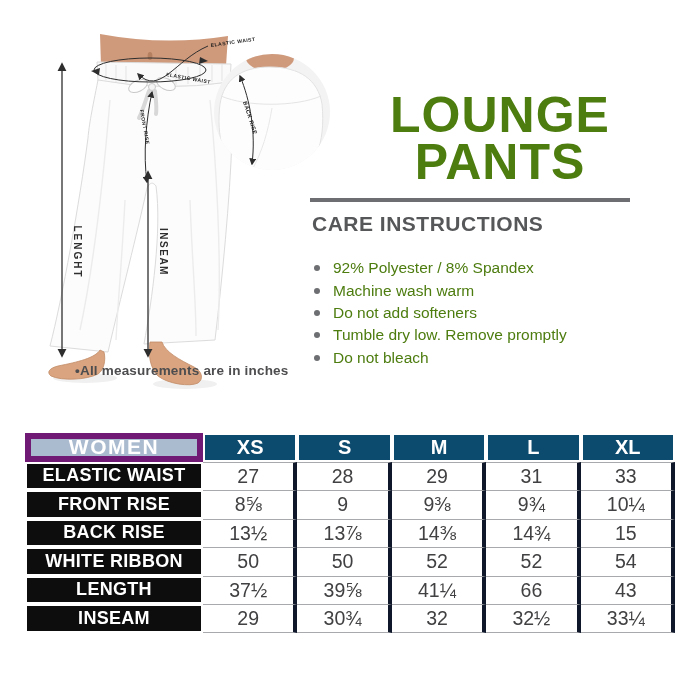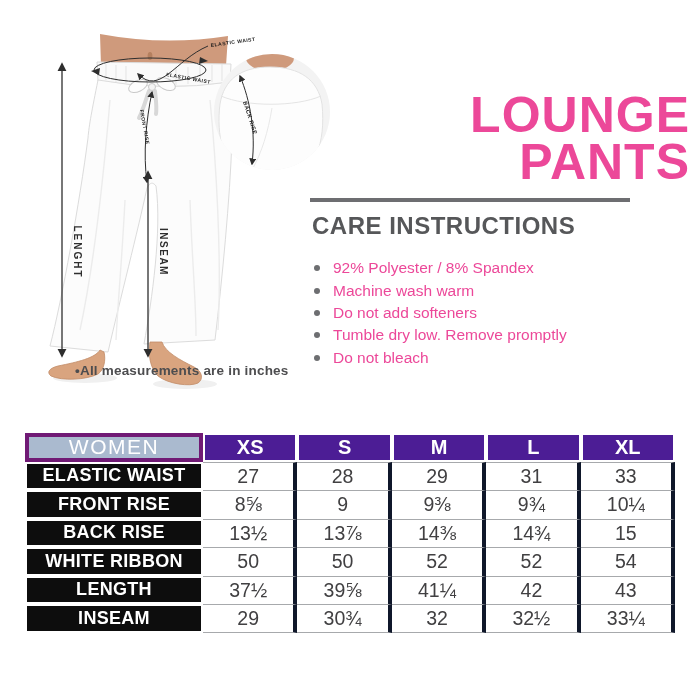--- a/index.html
+++ b/index.html
@@ -5,45 +5,45 @@
   html,body { margin:0; padding:0; background:#ffffff; }
   body { width:700px; height:700px; position:relative; overflow:hidden;
          font-family:"Liberation Sans", sans-serif; }
 
   
   .fig { position:absolute; left:0; top:0; width:340px; height:400px; }
   .footnote { position:absolute; left:75px; top:363px; font-size:13.5px;
               font-weight:bold; color:#4d4d4f; letter-spacing:0.2px; }
 
   
-  .brand { position:absolute; left:310px; top:92px; width:380px; text-align:right;
-           color:#ec4899; font-weight:bold; }
+  .brand { position:absolute; left:310px; top:92px; width:380px; text-align:center;
+           color:#4d7c0f; font-weight:bold; }
   .brand .l1 { font-size:50px; line-height:47px; letter-spacing:1px; }
   .brand .l2 { font-size:50px; line-height:47px; letter-spacing:1px; }
   .rule { position:absolute; left:310px; top:198px; width:320px; height:4px;
           background:#6d6e71; }
-  .care-head { position:absolute; left:312px; top:212px; font-size:24px;
+  .care-head { position:absolute; left:312px; top:212px; font-size:21px;
                font-weight:bold; color:#565759; letter-spacing:0.5px; }
   .care-list { position:absolute; left:314px; top:257px; }
   .care-item { display:flex; align-items:center; height:22.4px; font-size:15.5px;
-               color:#ec4899; }
+               color:#4d7c0f; }
   .dot { width:6px; height:6px; border-radius:50%; background:#6d6e71;
          margin-right:13px; flex:none; }
 
   
   .size-table { position:absolute; left:25px; top:433px; width:650px;
                 display:grid; grid-template-columns:178px repeat(5,1fr);
                 grid-template-rows:repeat(7,28.5px); }
   .c  { display:flex; align-items:center; justify-content:center; box-sizing:border-box; }
   .c-black { background:#0d0d0d; color:#ffffff; font-weight:bold; font-size:18px;
              border:2px solid #ffffff; letter-spacing:0.3px; }
-  .c-size  { background:#4c1d95; color:#ffffff; font-weight:bold; font-size:20px;
+  .c-size  { background:#0c4a6e; color:#ffffff; font-weight:bold; font-size:20px;
              border:2px solid #ffffff; }
-  .c-women { background:#aabacf; color:#ffffff; font-weight:normal; font-size:21px;
-             letter-spacing:1.5px; border:4px solid #701a75; }
+  .c-women { background:#aabacf; color:#ffffff; font-weight:bold; font-size:21px;
+             letter-spacing:1.5px; border:6px solid #701a75; }
   .c-val { background:#ffffff; color:#414042; font-size:19.5px;
            border-right:4px solid #0f172a; border-top:1px solid #a7a9ac; }
   .row-last .c-val, .c-val.bot { border-bottom:1px solid #a7a9ac; }
 </style>
 </head>
 <body>
 
 <svg class="fig" viewBox="0 0 340 400">
   <defs>
     <marker id="ah" viewBox="0 0 10 10" refX="8" refY="5" markerWidth="7" markerHeight="7" orient="auto-start-reverse">
@@ -197,21 +197,21 @@
   <div class="c c-val">50</div>
   <div class="c c-val">50</div>
   <div class="c c-val">52</div>
   <div class="c c-val">52</div>
   <div class="c c-val">54</div>
 
   <div class="c c-black">LENGTH</div>
   <div class="c c-val">37½</div>
   <div class="c c-val">39⅝</div>
   <div class="c c-val">41¼</div>
-  <div class="c c-val">42</div>
+  <div class="c c-val">66</div>
   <div class="c c-val">43</div>
 
   <div class="c c-black row-last">INSEAM</div>
   <div class="c c-val bot">29</div>
   <div class="c c-val bot">30¾</div>
   <div class="c c-val bot">32</div>
   <div class="c c-val bot">32½</div>
   <div class="c c-val bot">33¼</div>
 </div>
 

